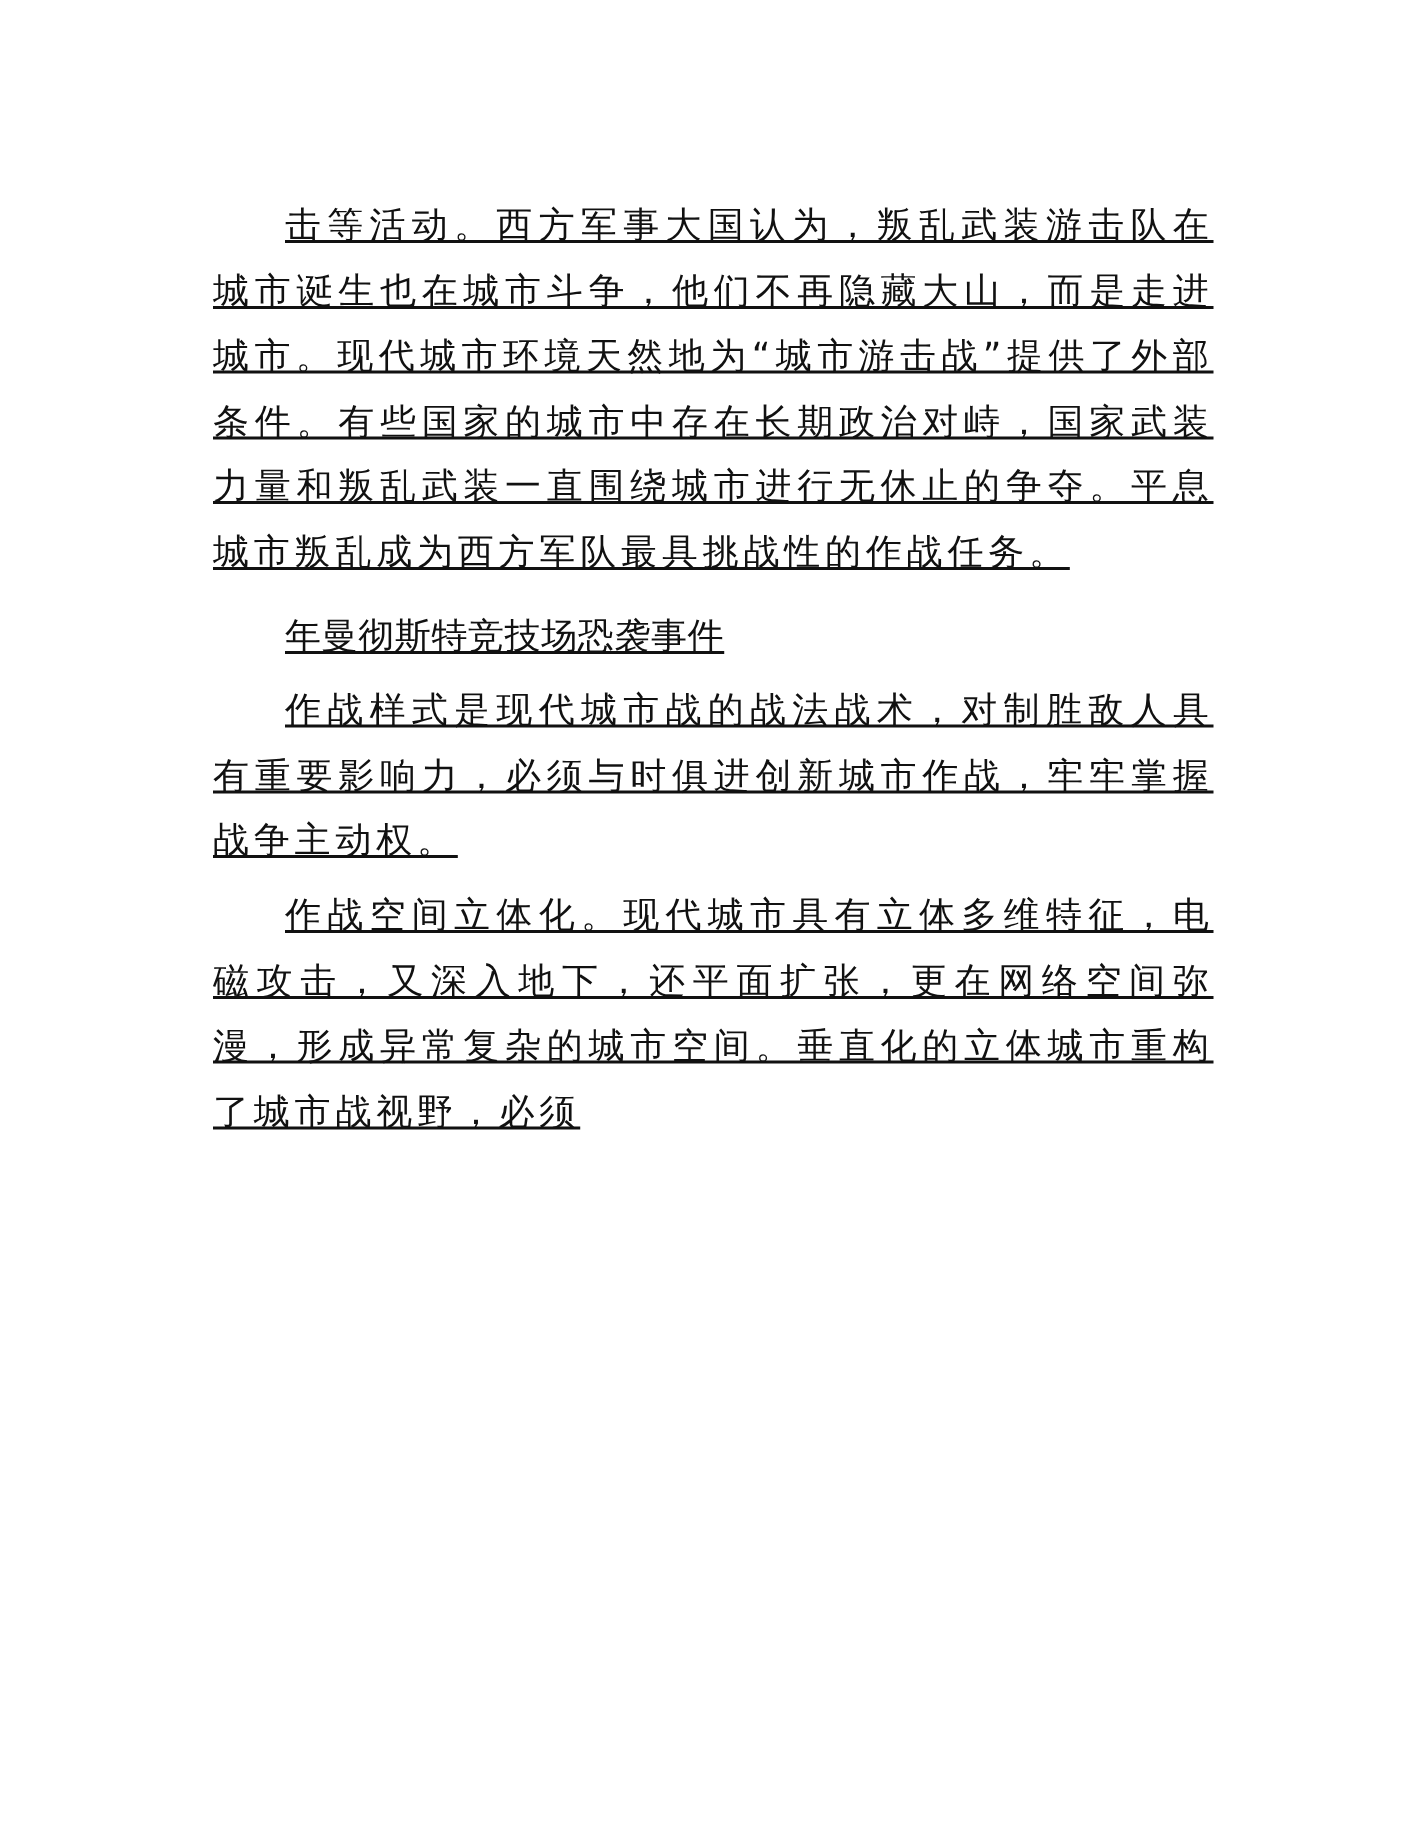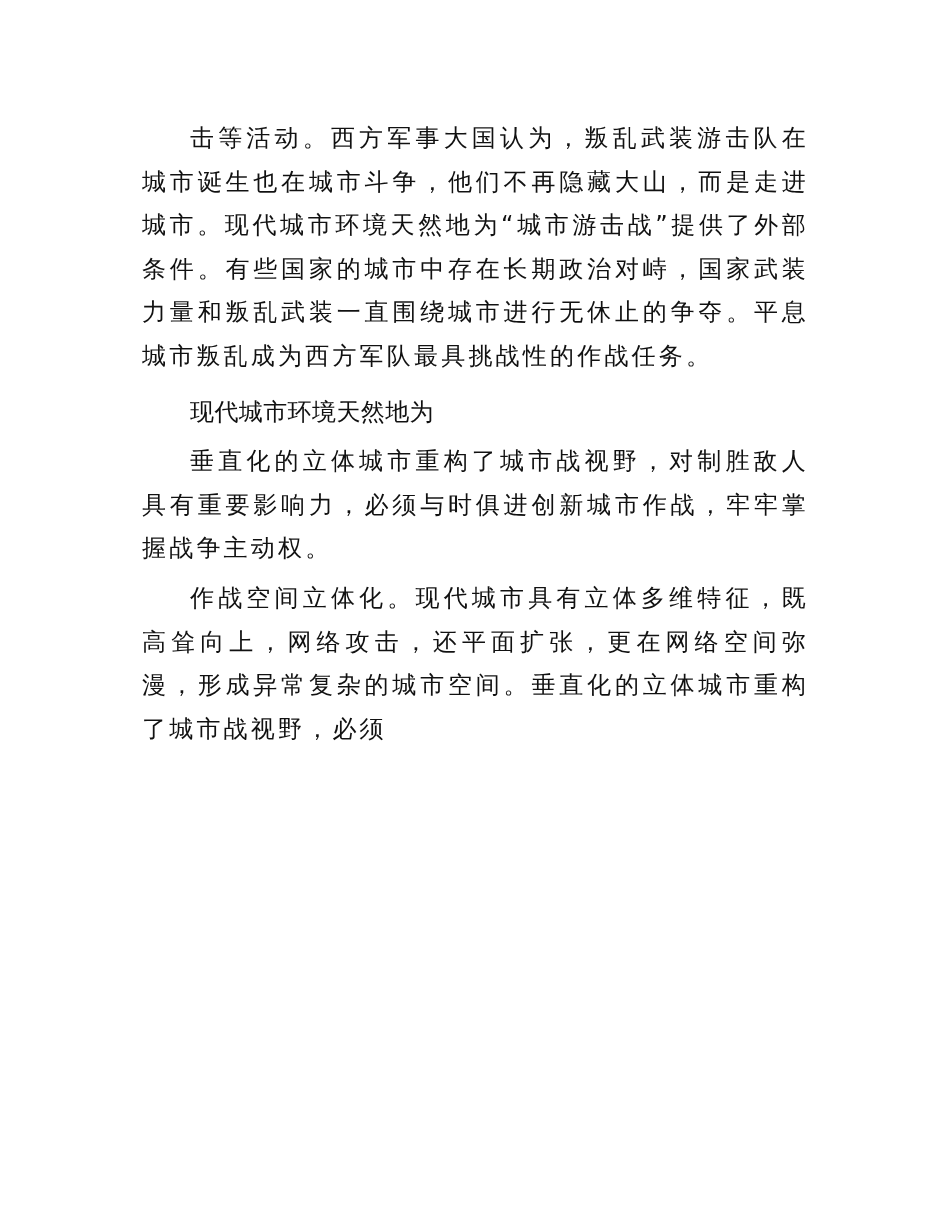--- a/index.html
+++ b/index.html
@@ -11,22 +11,23 @@
       width: 950px;
       height: 1230px;
       position: relative;
       overflow: hidden;
       font-family: "DejaVu Sans", "Liberation Sans", sans-serif;
       color: #111111;
     }
     .page {
       position: absolute;
       left: 142px;
-      top: 117px;
+      top: 129px;
       width: 667px;
+      text-decoration: underline;
     }
     .para {
       margin: 0;
       font-size: 24px;
       line-height: 43.6px;
       text-align: justify;
       text-align-last: left;
       letter-spacing: 3.2px;
     }
     .para.indent {
@@ -43,18 +44,18 @@
       letter-spacing: 0.4px;
     }
   </style>
 </head>
 <body>
 
 <div class="page">
   <p class="para indent">击等活动。西方军事大国认为，叛乱武装游击队在城市诞生也在城市斗争，他们不再隐藏大山，而是走进城市。现代城市环境天然地为“城市游击战”提供了外部条件。有些国家的城市中存在长期政治对峙，国家武装力量和叛乱武装一直围绕城市进行无休止的争夺。平息城市叛乱成为西方军队最具挑战性的作战任务。</p>
   <div class="gap"></div>
   <div class="gap"></div>
-  <p class="heading">现代城市环境天然地为</p>
+  <p class="heading">年曼彻斯特竞技场恐袭事件</p>
   <div class="gap"></div>
-  <p class="para indent">垂直化的立体城市重构了城市战视野，对制胜敌人具有重要影响力，必须与时俱进创新城市作战，牢牢掌握战争主动权。</p>
+  <p class="para indent">作战样式是现代城市战的战法战术，对制胜敌人具有重要影响力，必须与时俱进创新城市作战，牢牢掌握战争主动权。</p>
   <div class="gap"></div>
-  <p class="para indent">作战空间立体化。现代城市具有立体多维特征，既高耸向上，网络攻击，还平面扩张，更在网络空间弥漫，形成异常复杂的城市空间。垂直化的立体城市重构了城市战视野，必须</p>
+  <p class="para indent">作战空间立体化。现代城市具有立体多维特征，电磁攻击，又深入地下，还平面扩张，更在网络空间弥漫，形成异常复杂的城市空间。垂直化的立体城市重构了城市战视野，必须</p>
 </div>
 
 </body></html>

